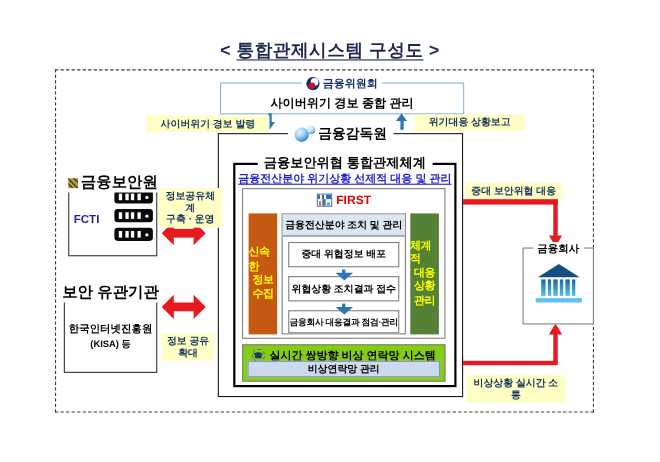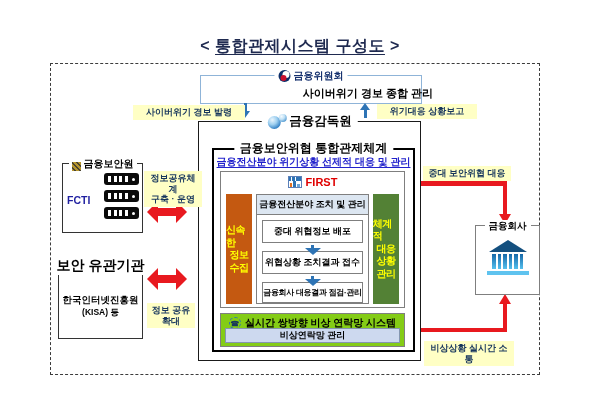--- a/index.html
+++ b/index.html
@@ -22,21 +22,21 @@
 
   
   .fsc-box{position:absolute;left:200px;top:75px;width:220px;height:27px;
            border:1.2px solid #8fb4d8;background:#fff;z-index:2;}
   .fsc-box .legend{font-size:10px;font-weight:bold;color:#15306e;}
   .fsc-logo{width:12px;height:12px;border-radius:50%;background:#0c2e68;position:relative;overflow:hidden;}
   .fsc-logo::before{content:"";position:absolute;width:7px;height:7px;border-radius:50%;
                     background:#fff;right:1px;top:1px;}
   .fsc-logo::after{content:"";position:absolute;width:6px;height:6px;border-radius:50%;
                    background:#c8102e;left:2px;bottom:1px;}
-  .fsc-desc{position:absolute;bottom:2px;left:12px;width:100%;text-align:right;
+  .fsc-desc{position:absolute;bottom:2px;left:0;width:100%;text-align:center;
             font-size:11px;font-weight:bold;color:#000;}
 
   
   .varrow{position:absolute;width:10px;height:15px;z-index:2;}
   .varrow .stem{position:absolute;left:3.5px;width:3px;height:9px;background:#2e74b5;}
   .varrow .head{position:absolute;left:0;width:0;height:0;}
   .varrow.down .stem{top:0;}
   .varrow.down .head{top:8px;border-left:5px solid transparent;border-right:5px solid transparent;
                      border-top:7px solid #2e74b5;}
   .varrow.up .stem{top:6px;}
@@ -115,21 +115,21 @@
   .phone-icon{width:12px;height:12px;border-radius:50%;border:1.2px dashed #2e74b5;
               display:flex;align-items:center;justify-content:center;box-sizing:border-box;}
   .phone-icon span{font-size:7px;color:#17365d;line-height:1;}
   .em-inner{position:absolute;left:4px;right:4px;bottom:3px;height:13px;background:#cdd9ef;
             border:1px solid #8496b0;font-size:9px;font-weight:bold;color:#000;
             text-align:center;line-height:13px;}
 
   
   .fsi-box{position:absolute;left:62px;top:163px;width:79px;height:68px;
            border:1.2px solid #333;background:#fff;z-index:2;}
-  .fsi-box .legend{font-size:10px;font-weight:bold;color:#000;padding:0 3px;align-items:flex-end;}
+  .fsi-box .legend{font-size:14px;font-weight:bold;color:#000;padding:0 3px;}
   .fsi-logo{width:9px;height:9px;background:repeating-linear-gradient(45deg,#b5952e 0 2px,#4a4430 2px 3.5px);}
   .fcti{position:absolute;left:4px;top:30px;font-size:10.5px;font-weight:bold;color:#1f1fa0;}
   .servers{position:absolute;right:3px;top:9px;display:flex;flex-direction:column;gap:5px;}
   .server{width:35px;height:12px;background:#0a0a0a;border-radius:3px;display:flex;
           align-items:center;gap:2.5px;padding:0 4px;box-sizing:border-box;}
   .server i{display:block;width:3px;height:6px;background:#fff;}
   .server b{display:block;width:3px;height:3px;background:#fff;border-radius:50%;margin-left:2px;}
 
   
   .rel-box{position:absolute;left:58px;top:263px;width:83px;height:74px;

